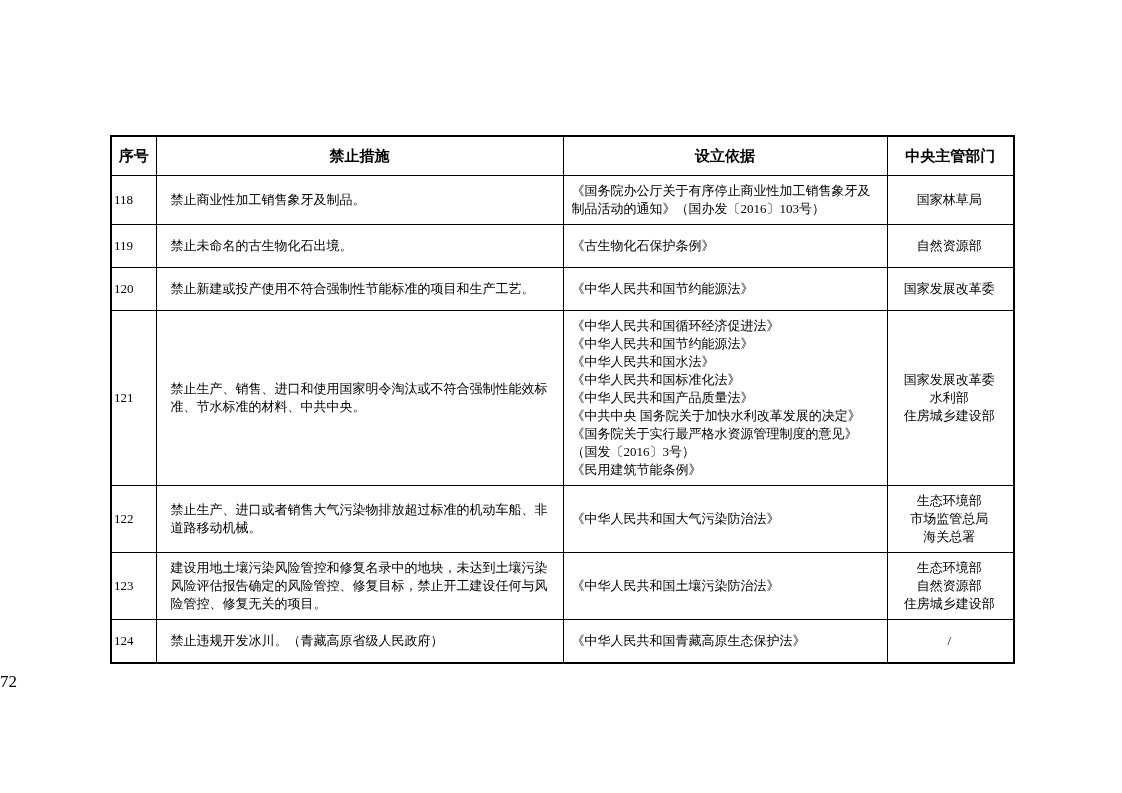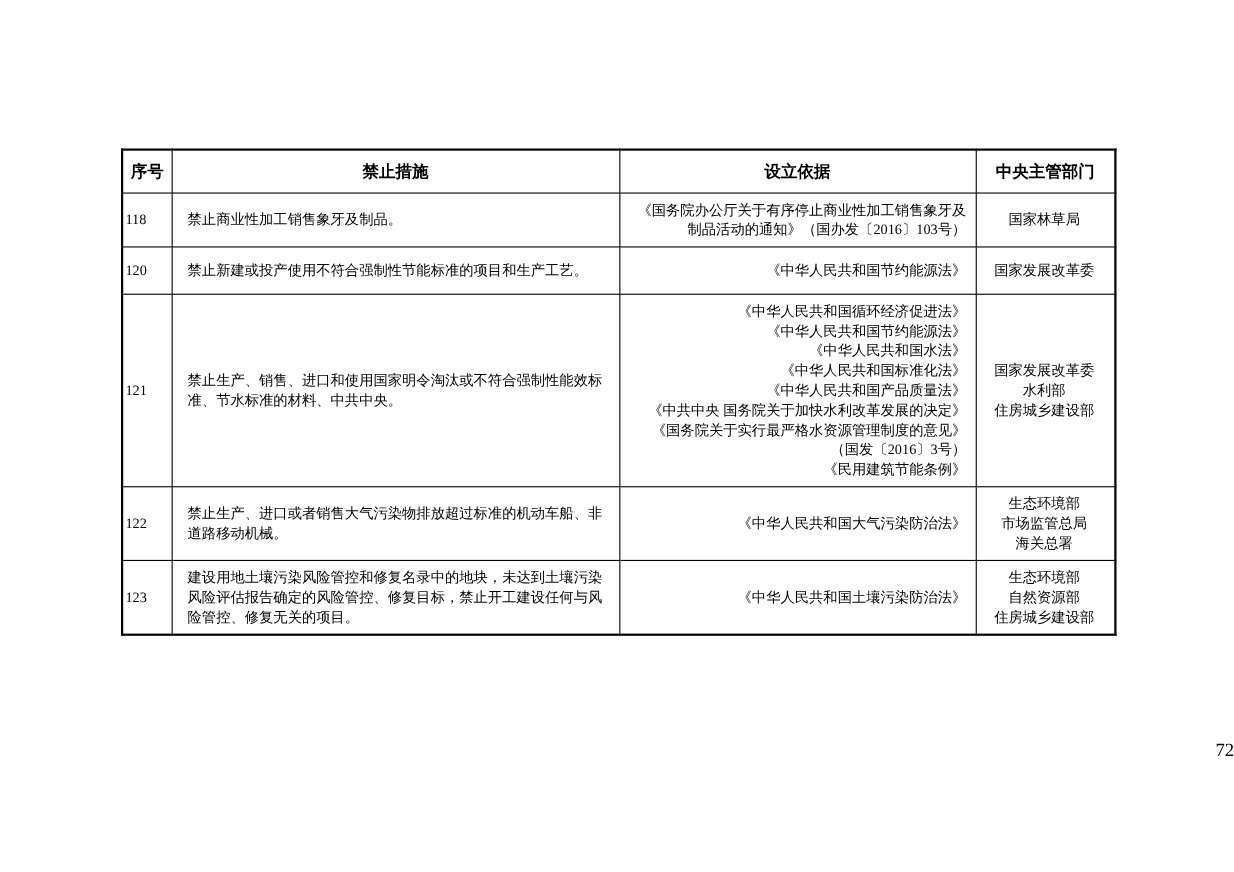--- a/index.html
+++ b/index.html
@@ -43,30 +43,30 @@
     padding: 6px 8px;
     vertical-align: middle;
     word-break: break-all;
   }
   td.cell-no {
     text-align: left;
     padding: 6px 2px;
     font-family: "Liberation Serif", "DejaVu Serif", serif;
   }
   td.cell-measure { text-align: left; padding-left: 14px; }
-  td.cell-basis { text-align: right; }
+  td.cell-basis { text-align: left; }
   td.cell-dept { text-align: center; padding-left: 6px; }
   tr.data-row { min-height: 42px; }
   tr.data-row td { height: 30px; }
   .page-number {
     position: absolute;
     top: 672px;
     left: 0;
     width: 1122px;
-    text-align: right;
+    text-align: left;
     font-size: 17px;
     font-family: "Liberation Serif", "DejaVu Serif", serif;
   }
 </style>
 </head>
 <body>
 
 <div class="page">
 
   <table class="doc-table">
@@ -89,20 +89,30 @@
     <td class="cell-no">118</td>
     <td class="cell-measure">禁止商业性加工销售象牙及制品。</td>
     <td class="cell-basis">
             <div>《国务院办公厅关于有序停止商业性加工销售象牙及制品活动的通知》（国办发〔2016〕103号）</div>
           </td>
     <td class="cell-dept">
             <div>国家林草局</div>
           </td>
   </tr>
 
+  <tr class="data-row">
+    <td class="cell-no">119</td>
+    <td class="cell-measure">禁止未命名的古生物化石出境。</td>
+    <td class="cell-basis">
+            <div>《古生物化石保护条例》</div>
+          </td>
+    <td class="cell-dept">
+            <div>自然资源部</div>
+          </td>
+  </tr>
 
   <tr class="data-row">
     <td class="cell-no">120</td>
     <td class="cell-measure">禁止新建或投产使用不符合强制性节能标准的项目和生产工艺。</td>
     <td class="cell-basis">
             <div>《中华人民共和国节约能源法》</div>
           </td>
     <td class="cell-dept">
             <div>国家发展改革委</div>
           </td>
@@ -147,19 +157,29 @@
     <td class="cell-basis">
             <div>《中华人民共和国土壤污染防治法》</div>
           </td>
     <td class="cell-dept">
             <div>生态环境部</div>
             <div>自然资源部</div>
             <div>住房城乡建设部</div>
           </td>
   </tr>
 
+  <tr class="data-row">
+    <td class="cell-no">124</td>
+    <td class="cell-measure">禁止违规开发冰川。（青藏高原省级人民政府）</td>
+    <td class="cell-basis">
+            <div>《中华人民共和国青藏高原生态保护法》</div>
+          </td>
+    <td class="cell-dept">
+            <div>/</div>
+          </td>
+  </tr>
 
 </tbody>
   </table>
 
   <div class="page-number">72</div>
 
 </div>
 
 </body></html>

